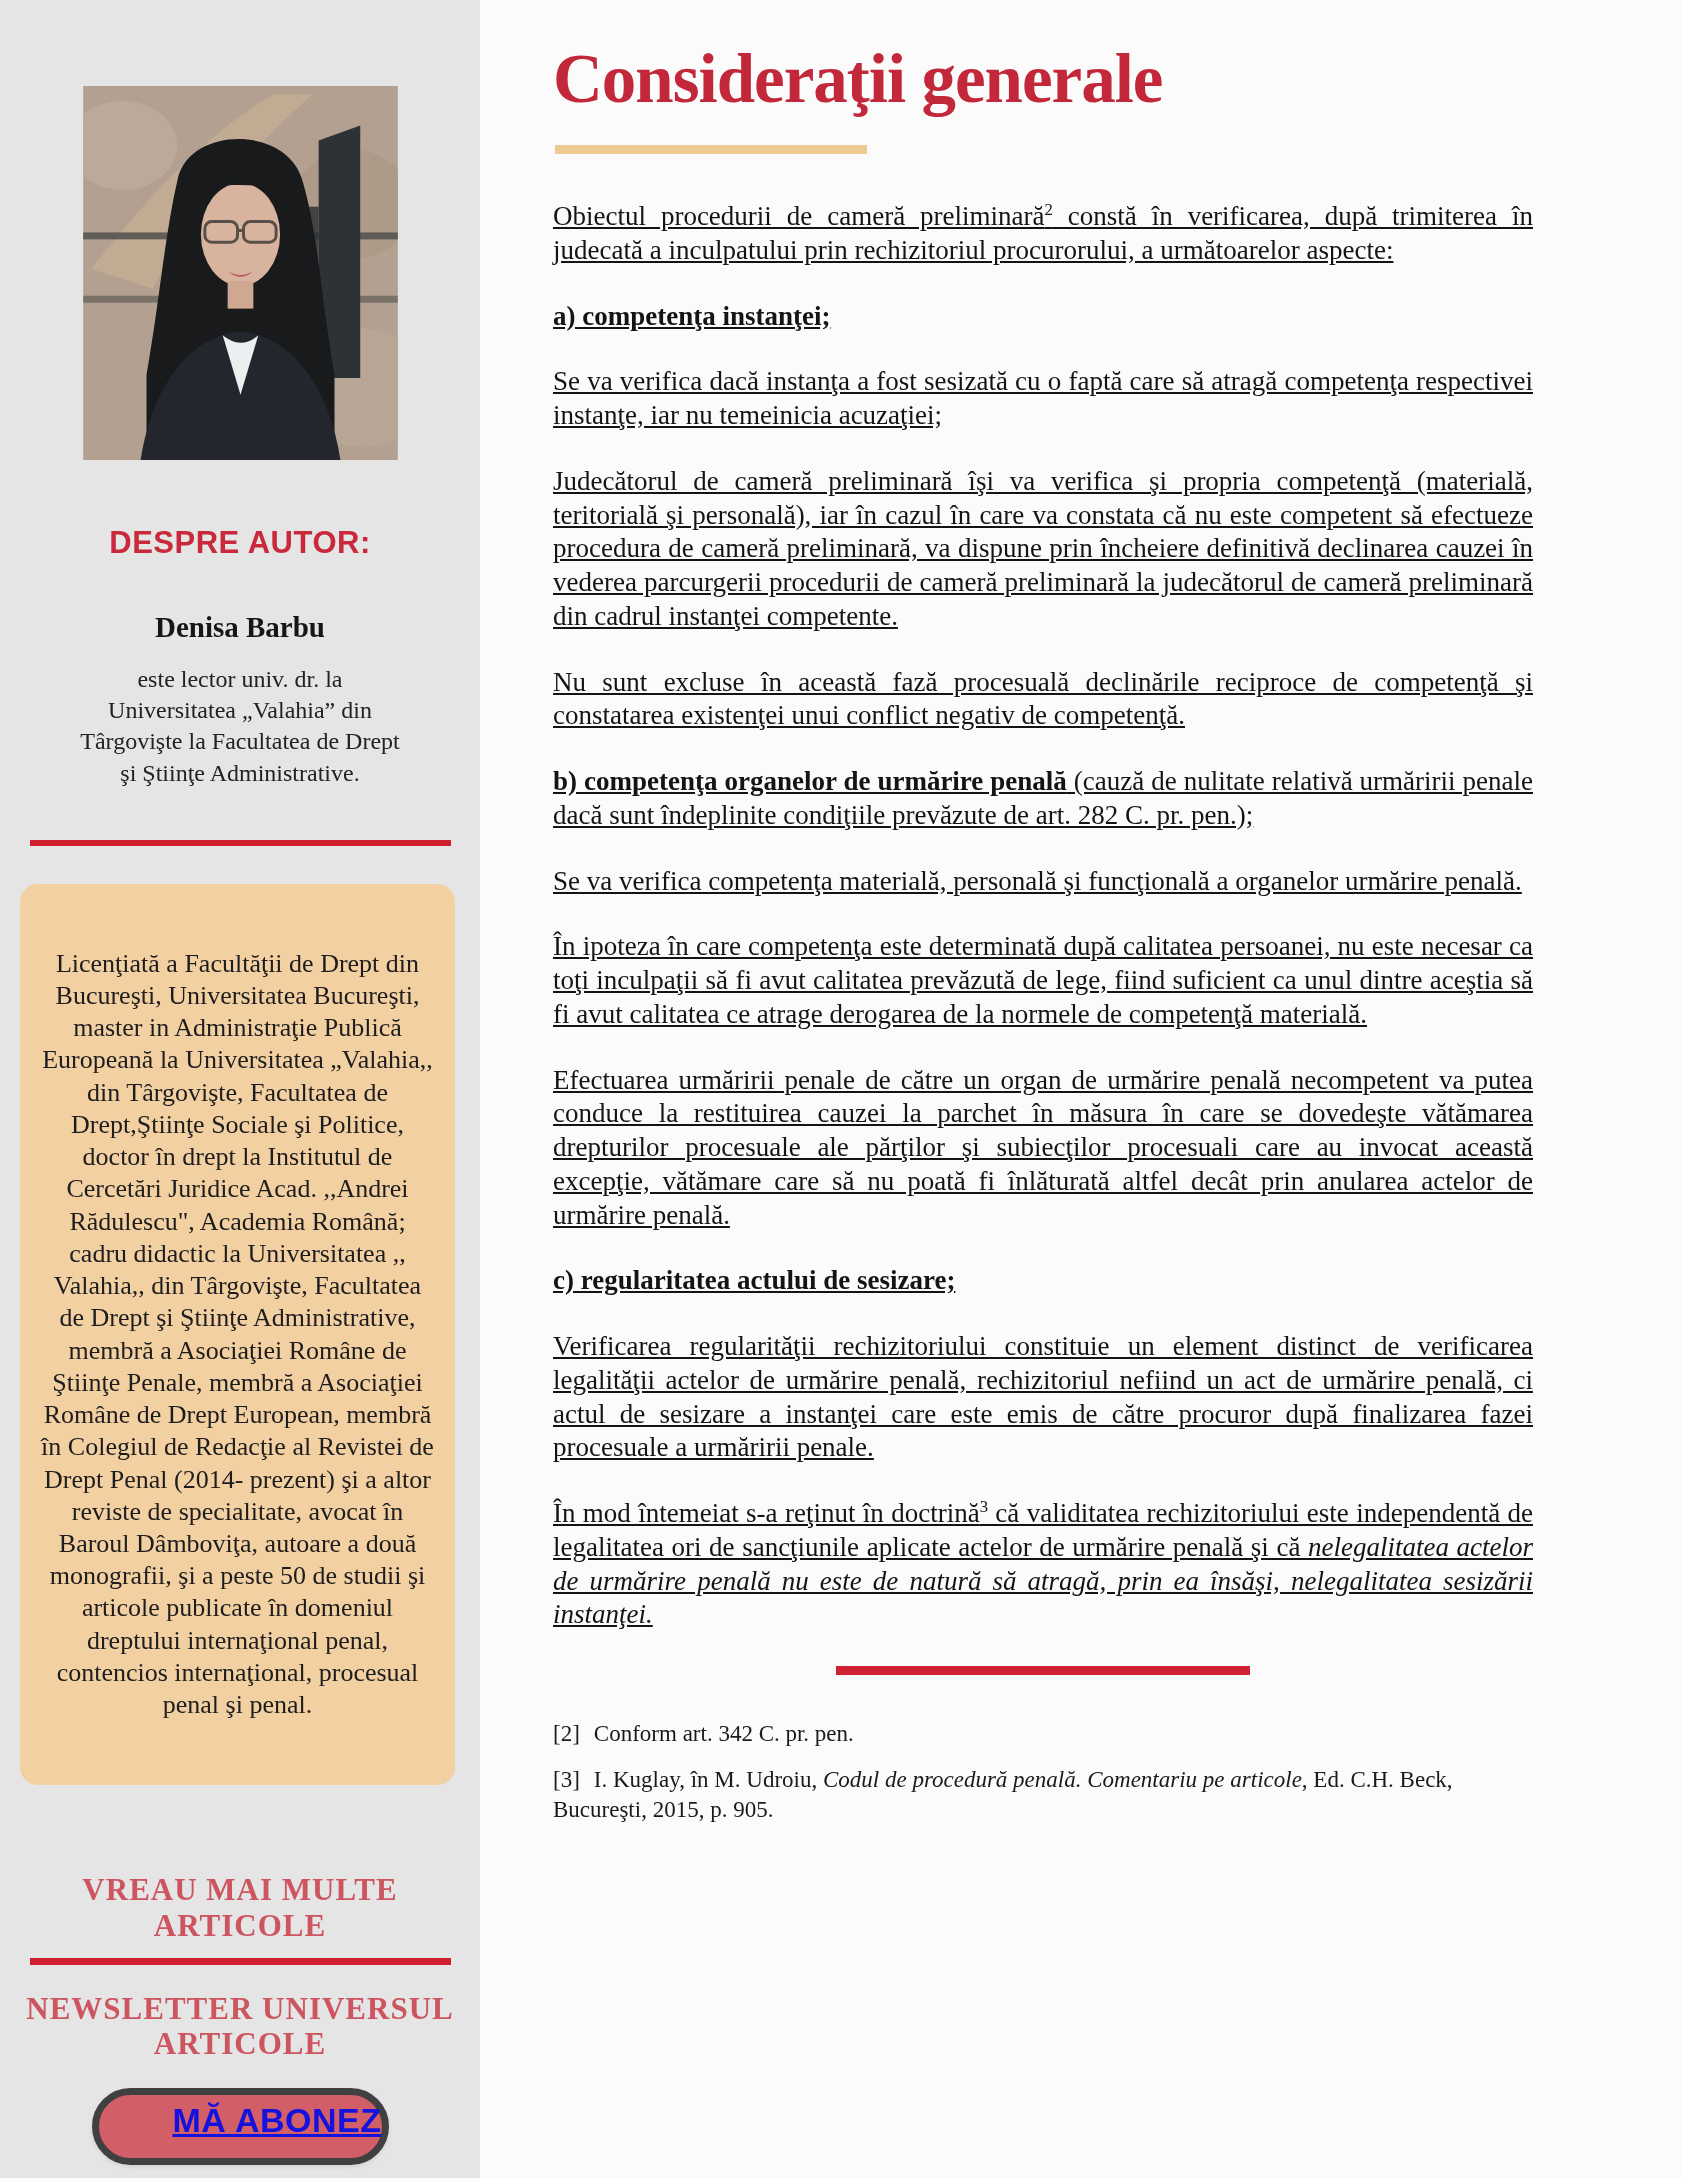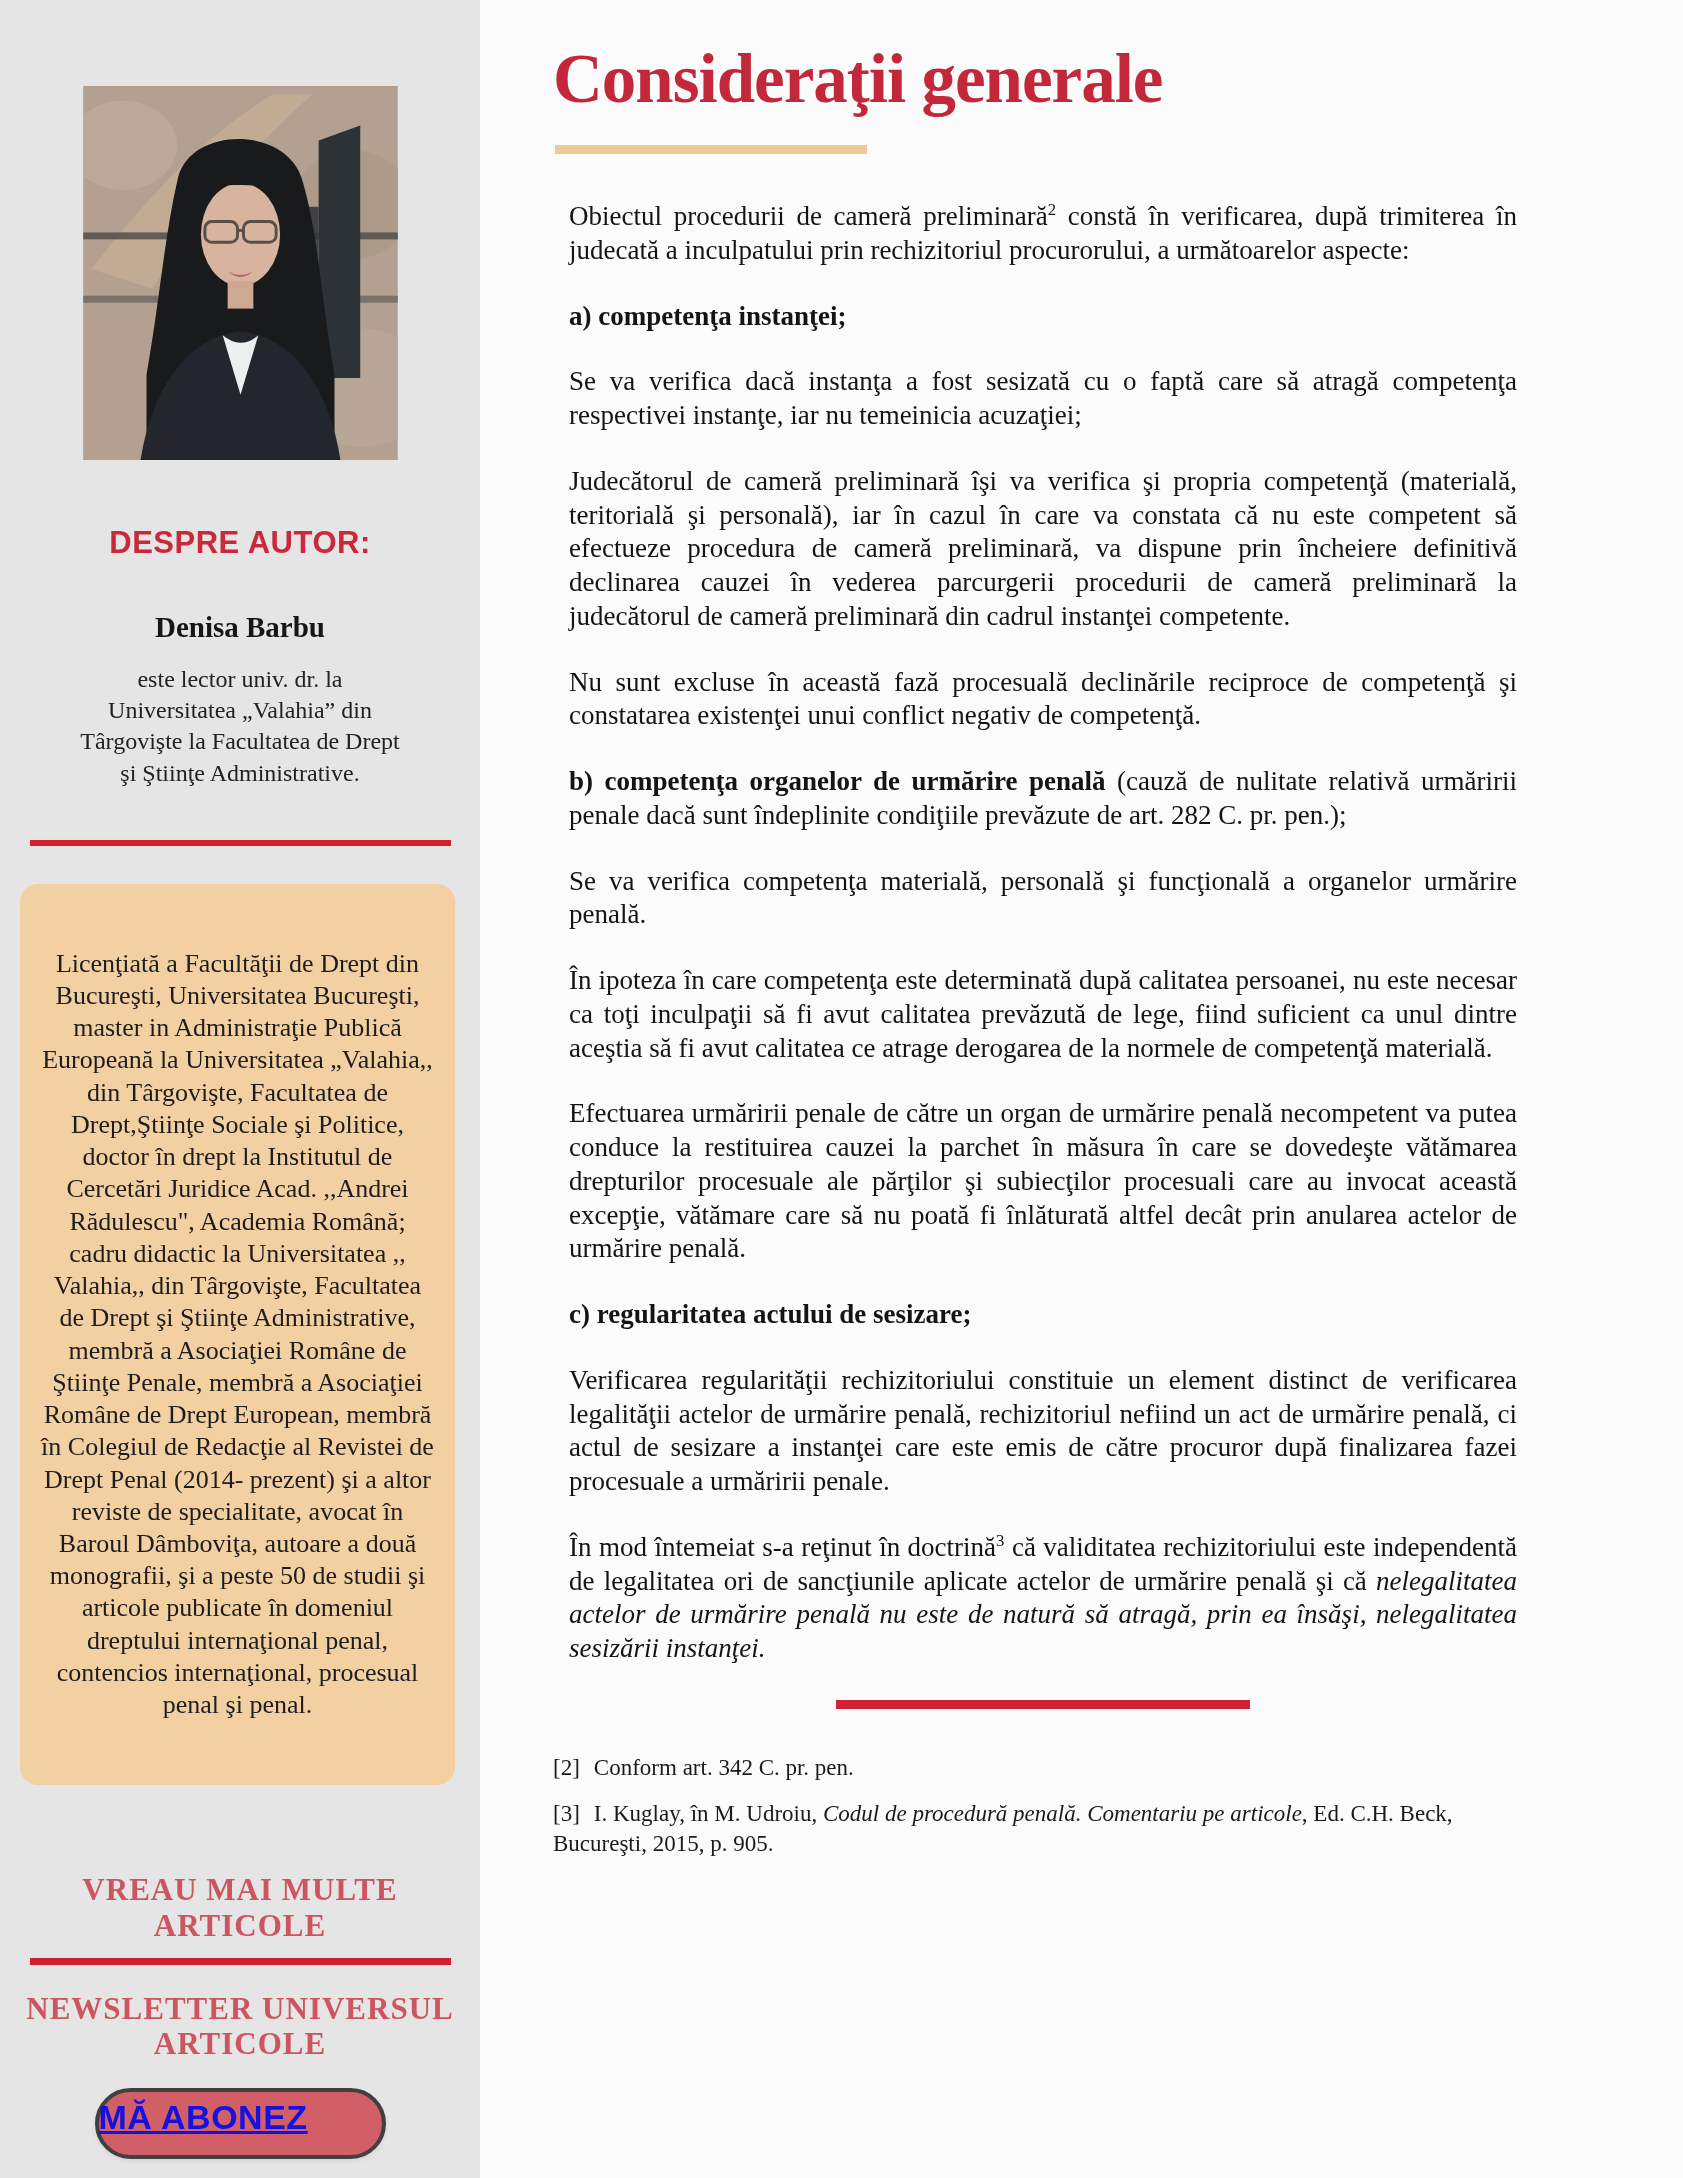--- a/index.html
+++ b/index.html
@@ -12,31 +12,31 @@
   .author{font:bold 29px "Liberation Serif",serif;color:#161616;margin:50px 11px 0;}
   .role{font:24px "Liberation Serif",serif;line-height:1.3;color:#222;width:337px;margin:20px auto 0;}
   .redline{height:6px;background:#d01f2e;width:421px;margin:51px auto 0;}
   .bio-box{background:#f3d0a2;border-radius:18px;margin:38px 25px 0 20px;padding:64px 20px;}
   .bio-box p{font:26px "Liberation Serif",serif;line-height:1.24;color:#1d1d1d;margin:0;text-align:center;}
   .cta{color:#cd5560;font:bold 31px "Liberation Serif",serif;line-height:1.15;letter-spacing:1px;margin:0;}
   .cta.first{margin-top:87px;}
   .redline.mid{margin-top:14px;height:7px;}
   .cta.second{margin-top:26px;}
   .subscribe{display:block;width:283px;height:63px;margin:26px auto 16px;background:#d25f68;
-             border:4px solid #404040;border-radius:45px;line-height:63px;text-align:left;
+             border:7px solid #404040;border-radius:45px;line-height:63px;text-align:right;
              box-shadow:0 2px 4px rgba(0,0,0,.08);cursor:pointer;text-decoration:none;}
   .subscribe span{font:bold 34px "Liberation Sans",sans-serif;color:#1512df;
                   text-decoration:underline;letter-spacing:0.5px;}
   
   .content{flex:1;background:#fbfbfb;padding:40px 0 0 73px;}
   .colwrap{width:980px;}
   h1.title{font:bold 69px "Liberation Serif",serif;color:#c2283a;margin:0;letter-spacing:-1px;}
   .title-underline{width:312px;height:9px;background:#eeca95;margin:26px 0 46px 2px;}
   p.body{font:27px "Liberation Serif",serif;line-height:1.25;color:#141414;
-         text-align:justify;margin:0 16px 32px;}
+         text-align:justify;margin:0 0 32px;text-decoration:underline;}
   p.body.bold, p.body .lead{font-weight:bold;}
   p.body i, .it{font-style:italic;}
   sup{font-size:.62em;line-height:0;}
   .divider-red{width:414px;height:9px;background:#cf2233;margin:34px auto 44px;}
   p.footnote{font:23px "Liberation Serif",serif;color:#1a1a1a;line-height:1.3;margin:0 0 16px;}
   p.footnote .fl{margin-right:14px;}
 </style>
 </head>
 <body>
 

